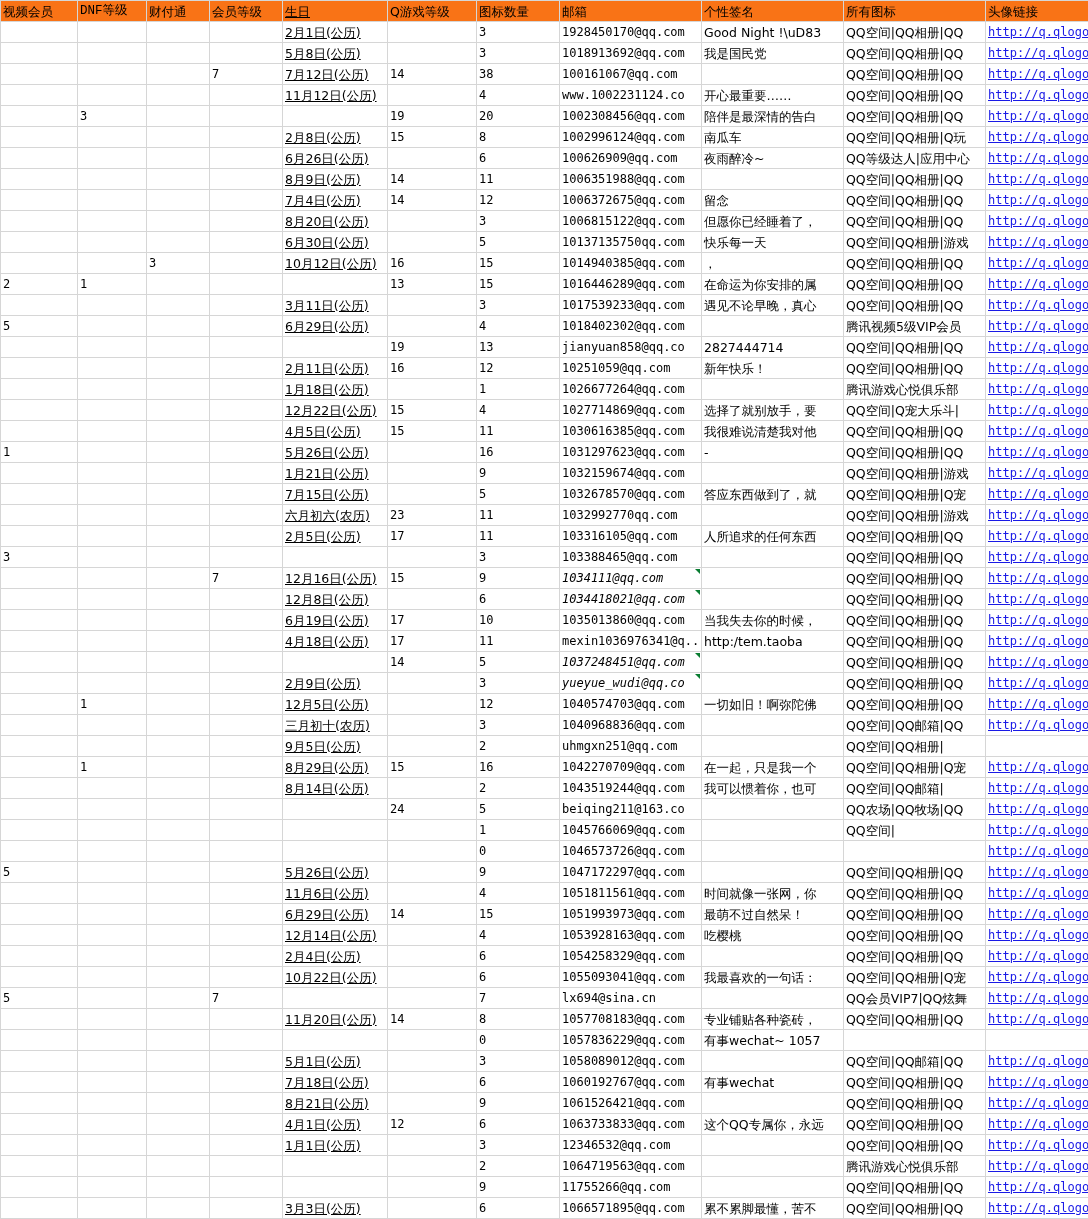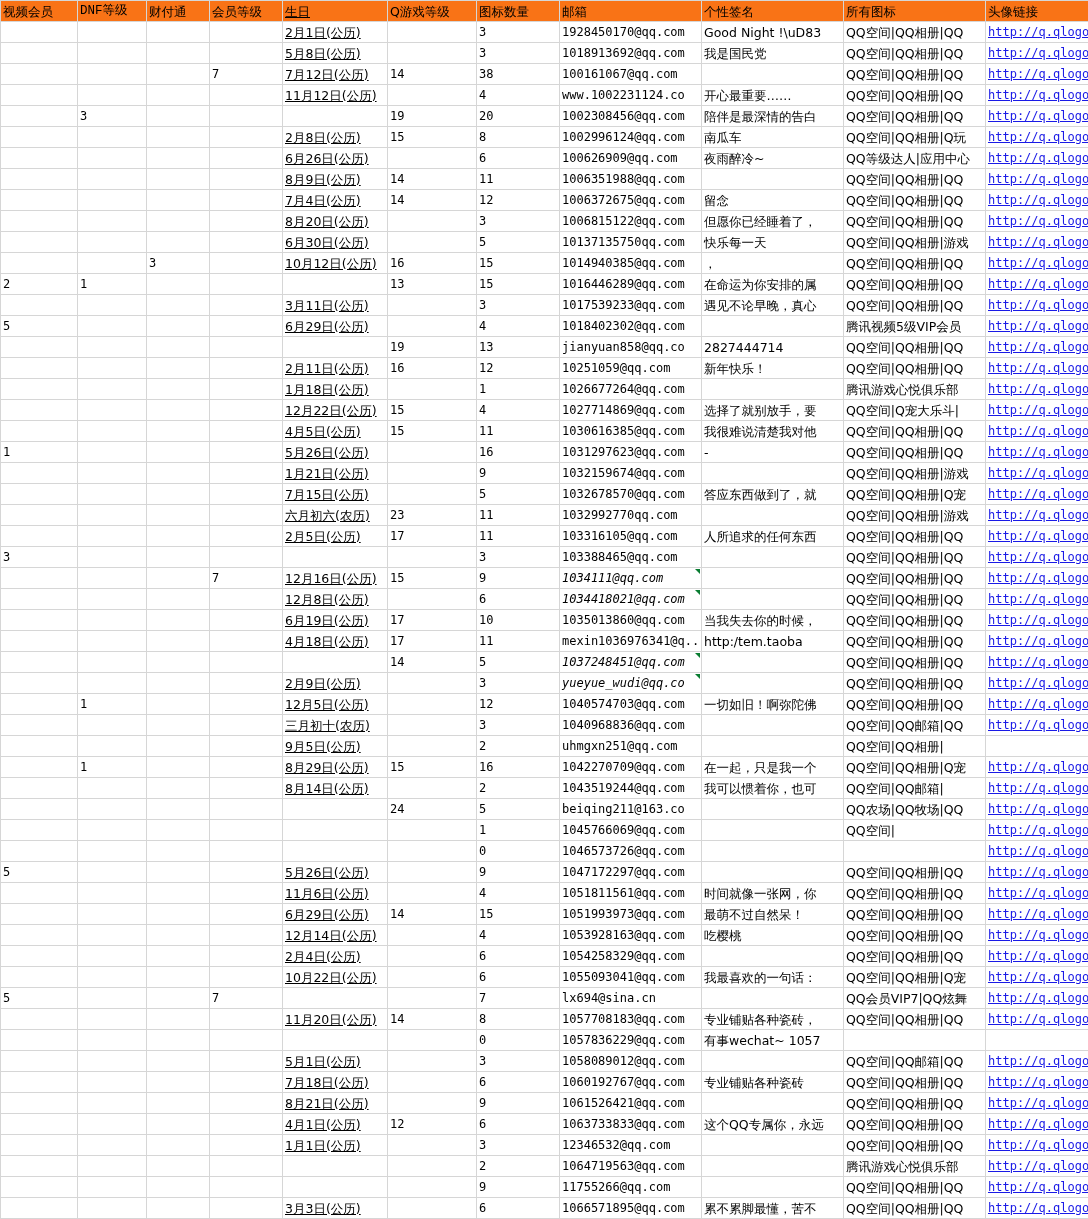--- a/index.html
+++ b/index.html
@@ -707,21 +707,21 @@
         </tr>
         <tr>
           <td class="c0 mono"></td>
           <td class="c1 mono"></td>
           <td class="c2 mono"></td>
           <td class="c3 mono"></td>
           <td class="c4">7月18日(公历)</td>
           <td class="c5 mono"></td>
           <td class="c6 mono">6</td>
           <td class="c7 mono">1060192767@qq.com</td>
-          <td class="c8">专业铺贴各种瓷砖</td>
+          <td class="c8">有事wechat</td>
           <td class="c9">QQ空间|QQ相册|QQ</td>
           <td class="c10"><span class="lnk">http://q.qlogo.cn</span></td>
         </tr>
         <tr>
           <td class="c0 mono"></td>
           <td class="c1 mono"></td>
           <td class="c2 mono"></td>
           <td class="c3 mono"></td>
           <td class="c4">8月21日(公历)</td>
           <td class="c5 mono"></td>

